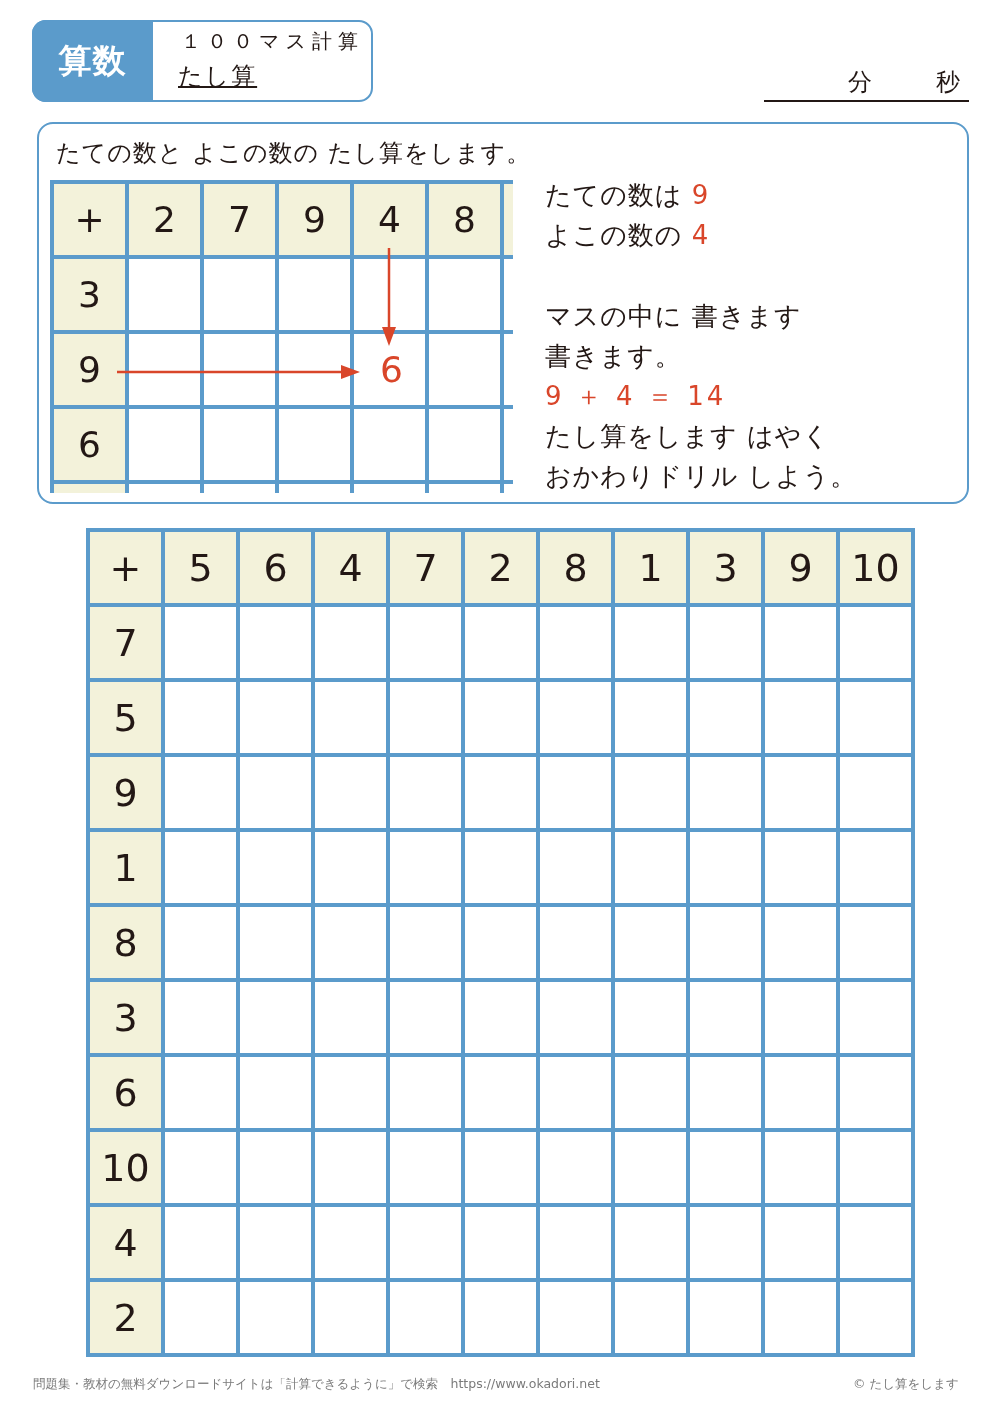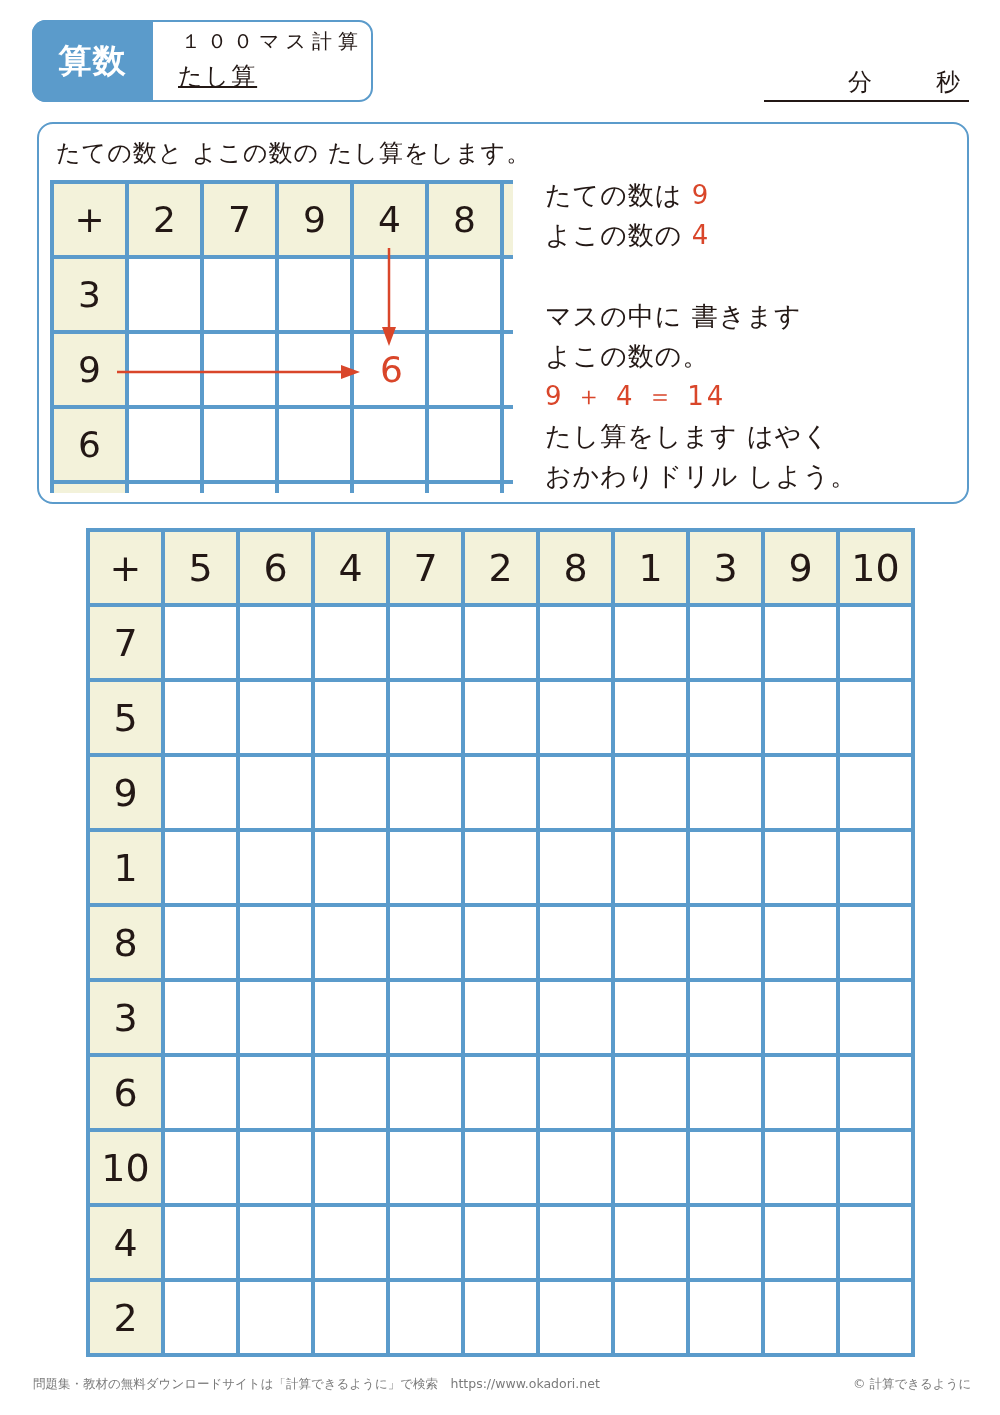--- a/index.html
+++ b/index.html
@@ -89,21 +89,21 @@
       <line x1="339" y1="68" x2="339" y2="150" stroke="#d9462a" stroke-width="2.5"></line>
       <polygon points="332,147 346,147 339,166" fill="#d9462a"></polygon>
       <line x1="67" y1="192" x2="294" y2="192" stroke="#d9462a" stroke-width="2.5"></line>
       <polygon points="291,185 291,199 310,192" fill="#d9462a"></polygon>
     </svg>
   </div>
 
 <div class="abs ex-text" style="top:178px"><span>たての数は </span><span class="red">9</span></div>
 <div class="abs ex-text" style="top:218px"><span>よこの数の </span><span class="red">4</span></div>
 <div class="abs ex-text" style="top:299px">マスの中に 書きます</div>
-<div class="abs ex-text" style="top:339px">よこの数の。</div>
+<div class="abs ex-text" style="top:339px">書きます。</div>
 <div class="abs ex-text red" style="top:379px;letter-spacing:3px">9 ＋ 4 ＝ 14</div>
 <div class="abs ex-text" style="top:419px">たし算をします はやく</div>
 <div class="abs ex-text" style="top:459px">おかわりドリル しよう。</div>
 
 <div class="abs main-grid" id="maingrid">
     <div class="m-cell hdr" style="left: 2px; top: 2px;">+</div>
     <div class="m-cell hdr" style="left: 77px; top: 2px;">5</div>
     <div class="m-cell hdr" style="left: 152px; top: 2px;">6</div>
     <div class="m-cell hdr" style="left: 227px; top: 2px;">4</div>
     <div class="m-cell hdr" style="left: 302px; top: 2px;">7</div>
@@ -243,13 +243,13 @@
     <div class="hline" style="top: 375px; left: 0px; width: 829px;"></div>
     <div class="hline" style="top: 450px; left: 0px; width: 829px;"></div>
     <div class="hline" style="top: 525px; left: 0px; width: 829px;"></div>
     <div class="hline" style="top: 600px; left: 0px; width: 829px;"></div>
     <div class="hline" style="top: 675px; left: 0px; width: 829px;"></div>
     <div class="hline" style="top: 750px; left: 0px; width: 829px;"></div>
     <div class="hline" style="top: 825px; left: 0px; width: 829px;"></div>
   </div>
 
 <div class="abs footer-left">問題集・教材の無料ダウンロードサイトは「計算できるように」で検索　https://www.okadori.net</div>
-<div class="abs footer-right">© 計算できるように</div>
+<div class="abs footer-right">© たし算をします</div>
 
 </body></html>

